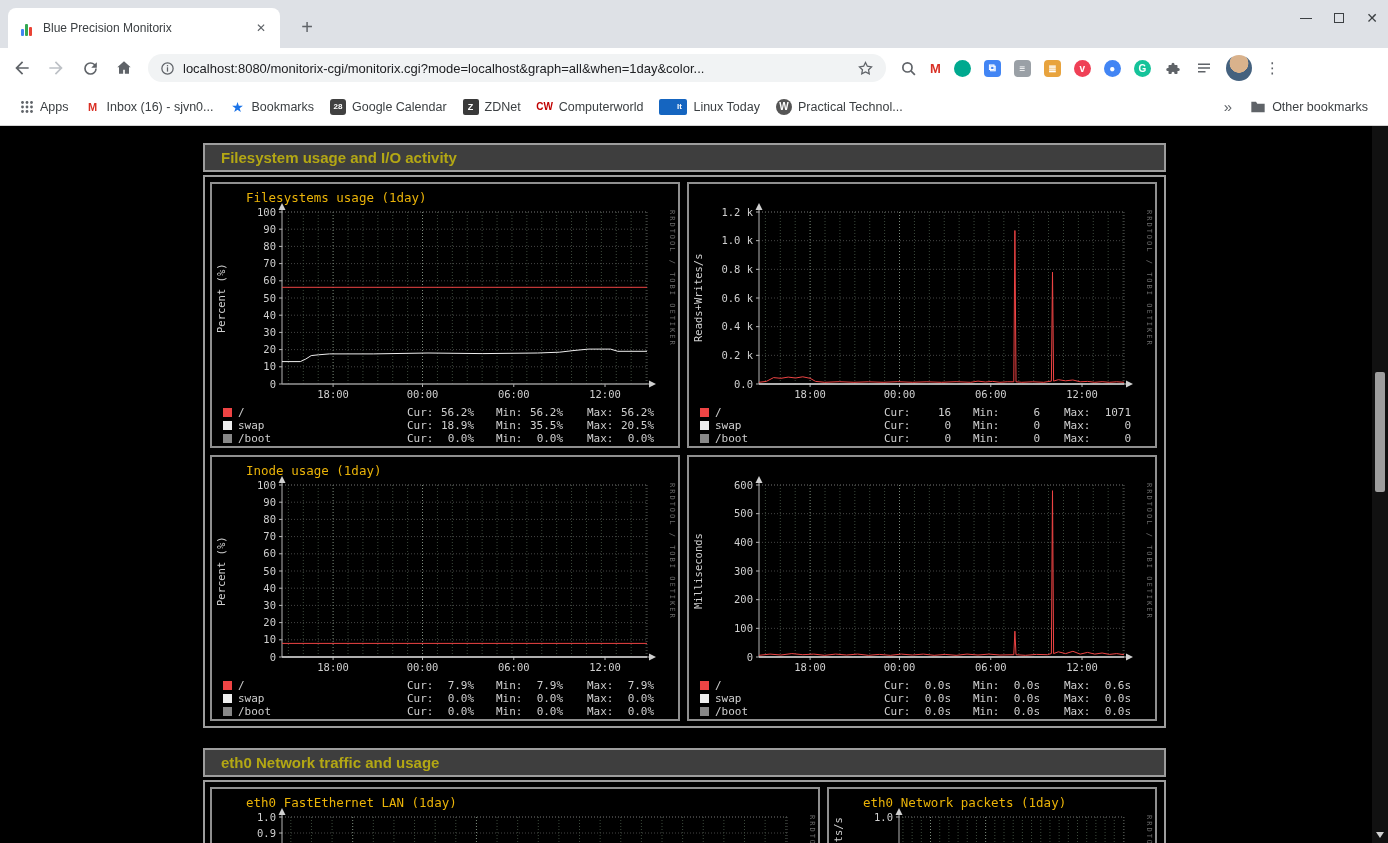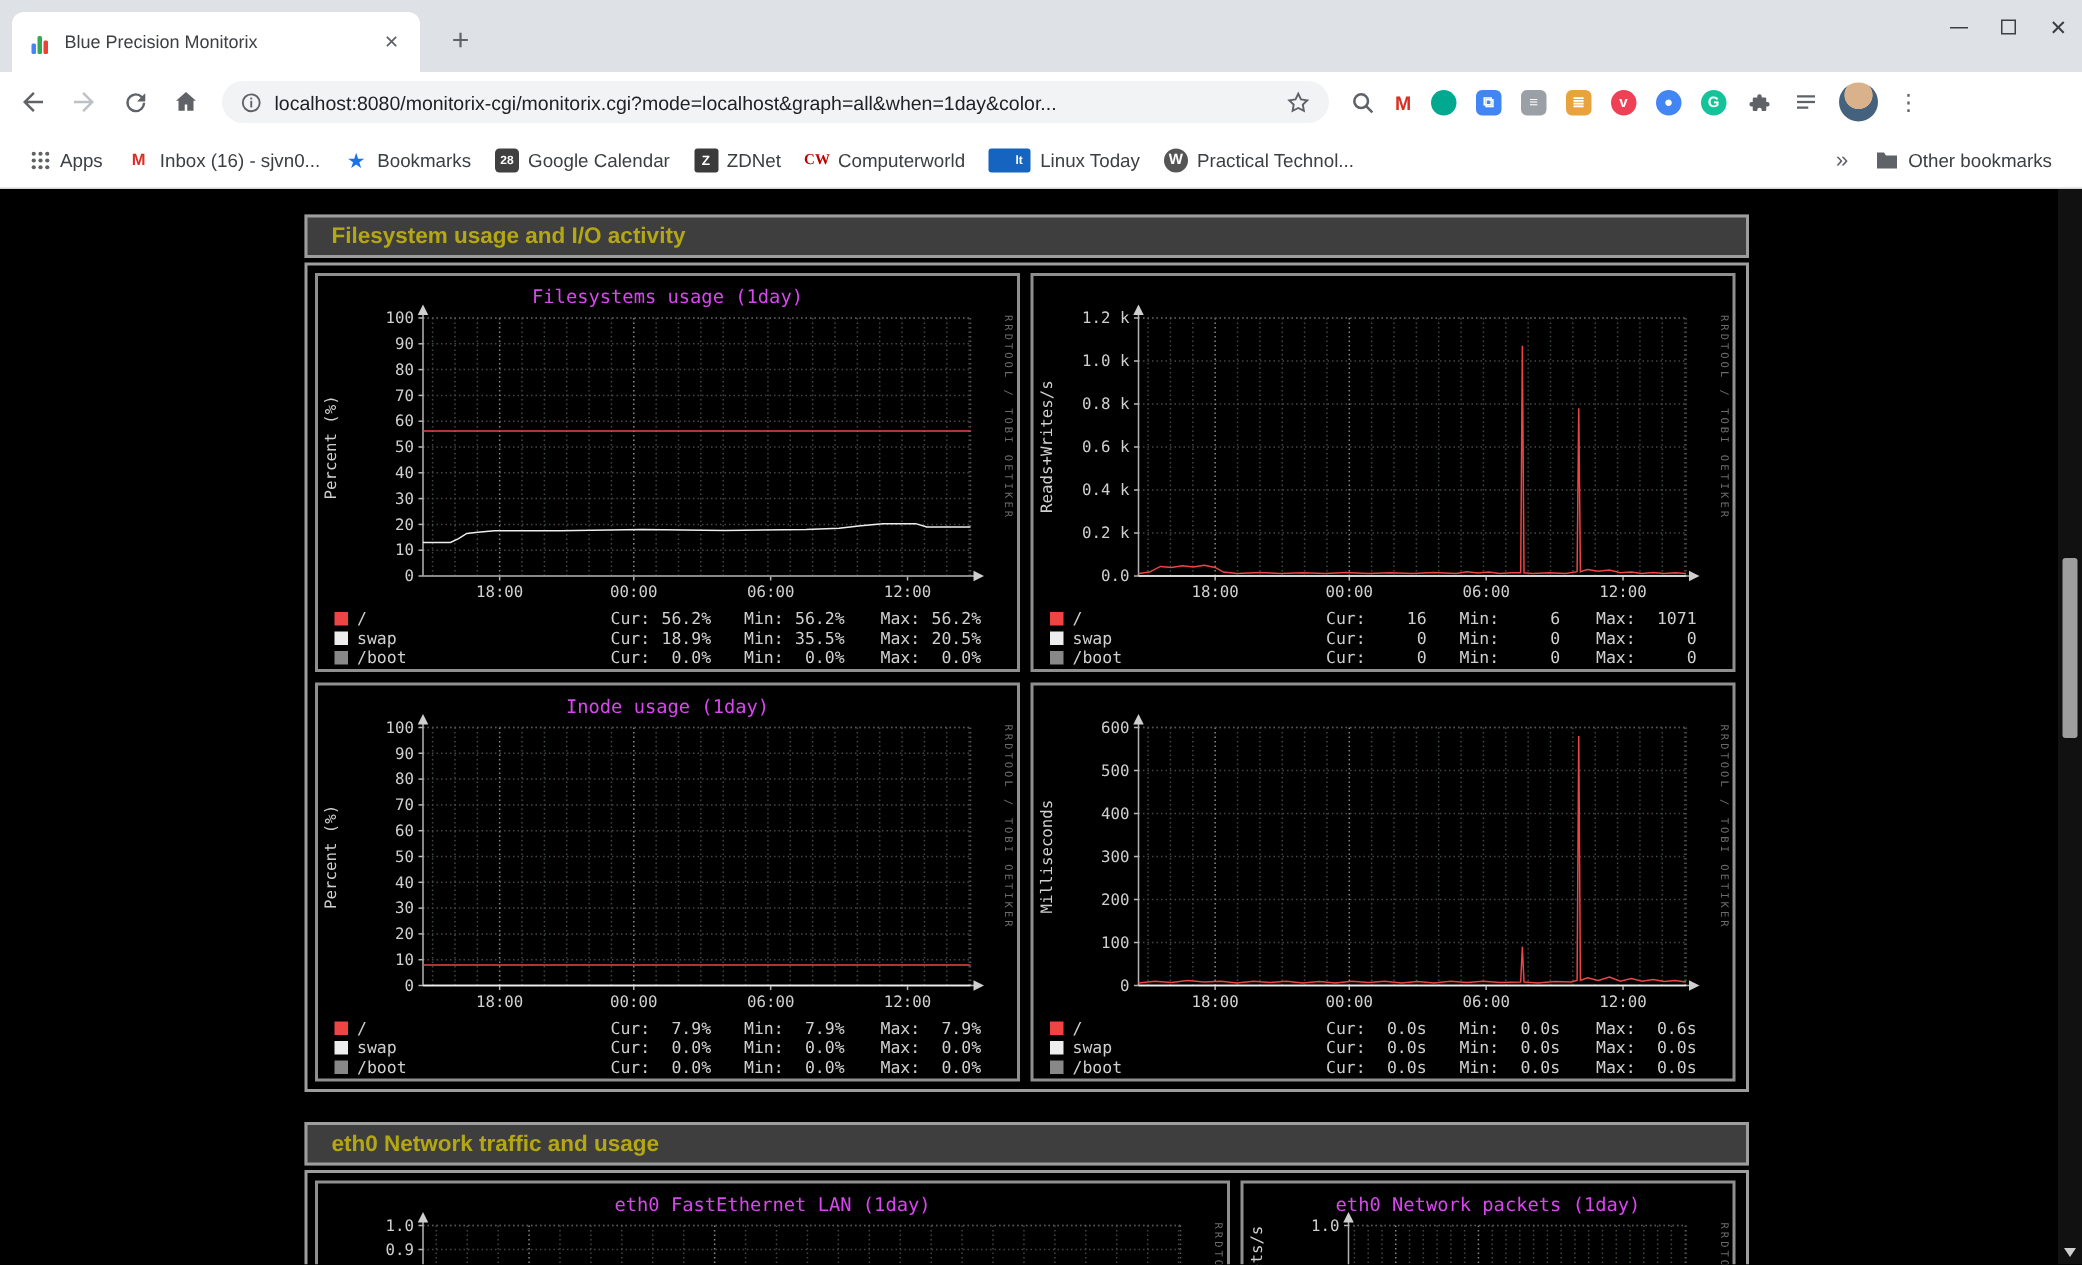--- a/index.html
+++ b/index.html
@@ -27,33 +27,33 @@
   .gmailM{color:#d93025;font-weight:800;font-size:13px;}
   .avatar{width:26px;height:26px;border-radius:50%;background:radial-gradient(circle at 50% 32%,#d9b28c 0 42%,#44617e 44%);}
   .menu-dots{font-size:15px;color:#5f6368;letter-spacing:0;}
   .bookmarks{height:37px;background:#fff;display:flex;align-items:center;padding:0 12px;border-bottom:1px solid #d4d4d4;}
   .bm{display:flex;align-items:center;gap:6px;padding:0 8px;font-size:12.5px;color:#3c4043;white-space:nowrap;}
   .bicon{width:16px;height:16px;display:flex;align-items:center;justify-content:center;font-size:11px;}
   .ic-gmail{color:#d93025;font-weight:800;}
   .ic-star{color:#1a73e8;font-size:14px;}
   .ic-cal{background:#404040;color:#fff;border-radius:3px;font-size:8px;font-weight:bold;}
   .ic-zdnet{background:#3a3a3a;color:#fff;border-radius:2px;font-size:9px;font-weight:bold;}
-  .ic-cw{color:#c00000;font-weight:800;font-size:10px;font-family:Liberation Serif, serif;}
+  .ic-cw{color:#c00000;font-weight:800;font-size:10px;}
   .ic-lt{background:#1565c0;color:#fff;border-radius:2px;font-size:8px;font-weight:bold;padding-left:12px;}
   .ic-wp{background:#555;color:#fff;border-radius:50%;font-size:10px;font-weight:bold;}
   .chev{margin-left:auto;font-size:15px;color:#5f6368;padding:0 10px;}
   
   .content{position:relative;width:1388px;height:717px;background:#000;overflow:hidden;}
   .section{width:963px;margin-left:203px;box-sizing:border-box;}
   .s1{margin-top:17px;}.s2{margin-top:20px;}
   .section-header{height:25px;background:#3e3e3e;border:2px solid #9d9d9d;display:flex;align-items:center;padding-left:16px;margin-bottom:3px;font-size:15px;font-weight:bold;color:#b3a714;}
   .graphs-box{border:2px solid #9d9d9d;background:#000;padding:5px;display:flex;flex-wrap:wrap;gap:7px;}
   .graph-panel{position:relative;background:#000;border:2px solid #8f8f8f;box-sizing:border-box;width:470px;height:266px;overflow:hidden;}
   .gp-wide{width:610px;}.gp-narrow{width:330px;}
-  .gtitle{position:absolute;top:6px;left:34px;right:34px;text-align:center;font:12.5px "DejaVu Sans Mono",monospace;color:#d946ef;white-space:nowrap;overflow:hidden;}
+  .gtitle{position:absolute;top:6px;left:34px;right:34px;font:12.5px "DejaVu Sans Mono",monospace;color:#eab308;white-space:nowrap;overflow:hidden;}
   .ylabel{position:absolute;left:3px;top:28px;height:172px;width:14px;font:10.5px "DejaVu Sans Mono",monospace;color:#cfcfcf;writing-mode:vertical-rl;transform:rotate(180deg);text-align:center;white-space:nowrap;}
   .ylabel.part{height:160px;text-align:right;}
   .wm{position:absolute;top:26px;right:2px;font:7px "DejaVu Sans Mono",monospace;color:#6b6b6b;writing-mode:vertical-rl;letter-spacing:2px;white-space:nowrap;}
   .plot{position:absolute;left:0;top:0;}
   .legend{position:absolute;left:0;top:222px;right:0;}
   .lrow{position:relative;height:13px;font:11px "DejaVu Sans Mono",monospace;color:#cfcfcf;}
   .sw{position:absolute;left:11px;top:2px;width:9px;height:9px;}
   .pos{position:absolute;top:0;white-space:pre;}
   .lname{left:26px;}.c1{left:195px;}.c2{left:284px;}.c3{left:375px;}
   .lval{display:inline-block;width:34px;text-align:right;}

